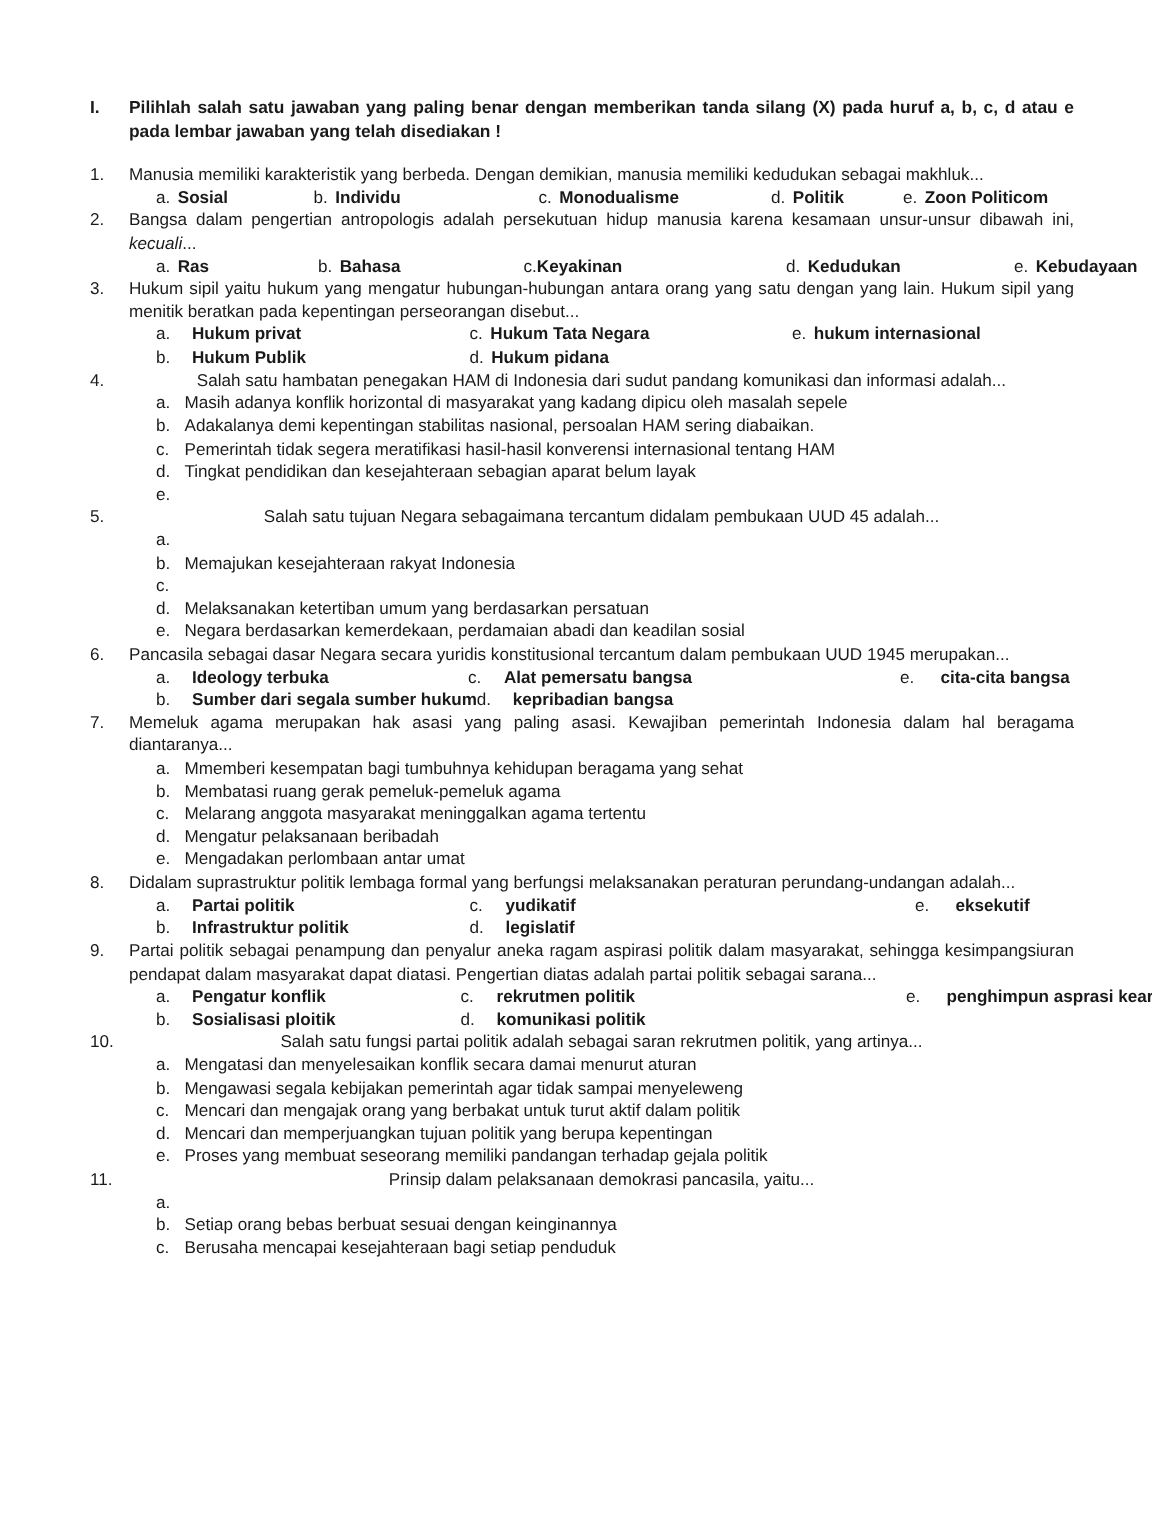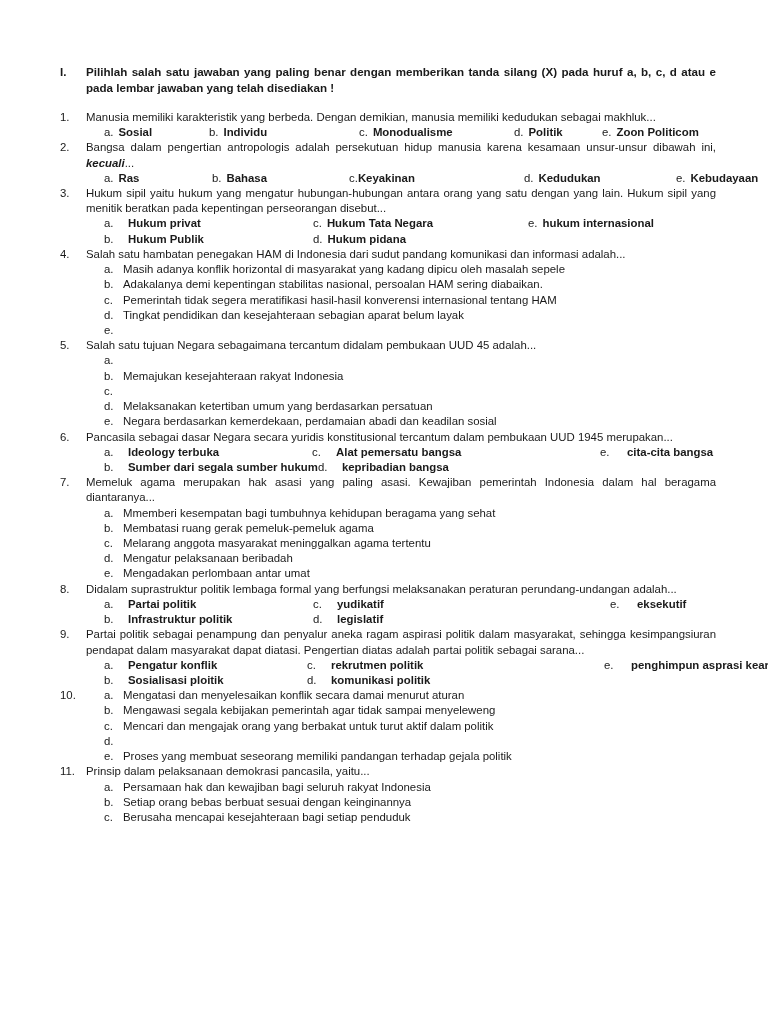--- a/index.html
+++ b/index.html
@@ -56,22 +56,22 @@
     text-align: left;
   }
   .question .qbody {
     flex: 1 1 auto;
     min-width: 0;
   }
   .stem {
     text-align: justify;
     text-justify: inter-word;
   }
-  .stem.nojust { text-align: left; }
-  .stem i { font-style: italic; font-weight: bold; }
+  .stem.nojust { text-align: center; }
+  .stem i { font-style: italic; }
 
   
   .opts-stack { margin-left: 18px; }
   .opt-line {
     display: flex;
     align-items: flex-start;
     white-space: nowrap;
   }
   .opt-line .olbl {
     flex: 0 0 19px;
@@ -400,52 +400,53 @@
                 <span class="otxt">komunikasi politik</span>
               </span>
           </div>
         </div>
       </div>
     </div>
 
     <div class="question">
       <span class="qnum">10.</span>
       <div class="qbody">
+        <div class="stem nojust">Salah satu fungsi partai politik adalah sebagai saran rekrutmen politik, yang artinya...</div>
         <div class="opts-stack">
           <div class="opt-line">
               <span class="olbl">a.</span>
               <span class="otxt">Mengatasi dan menyelesaikan konflik secara damai menurut aturan</span>
             </div>
           <div class="opt-line">
               <span class="olbl">b.</span>
               <span class="otxt">Mengawasi segala kebijakan pemerintah agar tidak sampai menyeleweng</span>
             </div>
           <div class="opt-line">
               <span class="olbl">c.</span>
               <span class="otxt">Mencari dan mengajak orang yang berbakat untuk turut aktif dalam politik</span>
             </div>
           <div class="opt-line">
               <span class="olbl">d.</span>
+              <span class="otxt">Mencari dan memperjuangkan tujuan politik yang berupa kepentingan</span>
             </div>
           <div class="opt-line">
               <span class="olbl">e.</span>
               <span class="otxt">Proses yang membuat seseorang memiliki pandangan terhadap gejala politik</span>
             </div>
         </div>
       </div>
     </div>
 
     <div class="question">
       <span class="qnum">11.</span>
       <div class="qbody">
         <div class="stem nojust">Prinsip dalam pelaksanaan demokrasi pancasila, yaitu...</div>
         <div class="opts-stack">
           <div class="opt-line">
               <span class="olbl">a.</span>
-              <span class="otxt">Persamaan hak dan kewajiban bagi seluruh rakyat Indonesia</span>
             </div>
           <div class="opt-line">
               <span class="olbl">b.</span>
               <span class="otxt">Setiap orang bebas berbuat sesuai dengan keinginannya</span>
             </div>
           <div class="opt-line">
               <span class="olbl">c.</span>
               <span class="otxt">Berusaha mencapai kesejahteraan bagi setiap penduduk</span>
             </div>
         </div>

